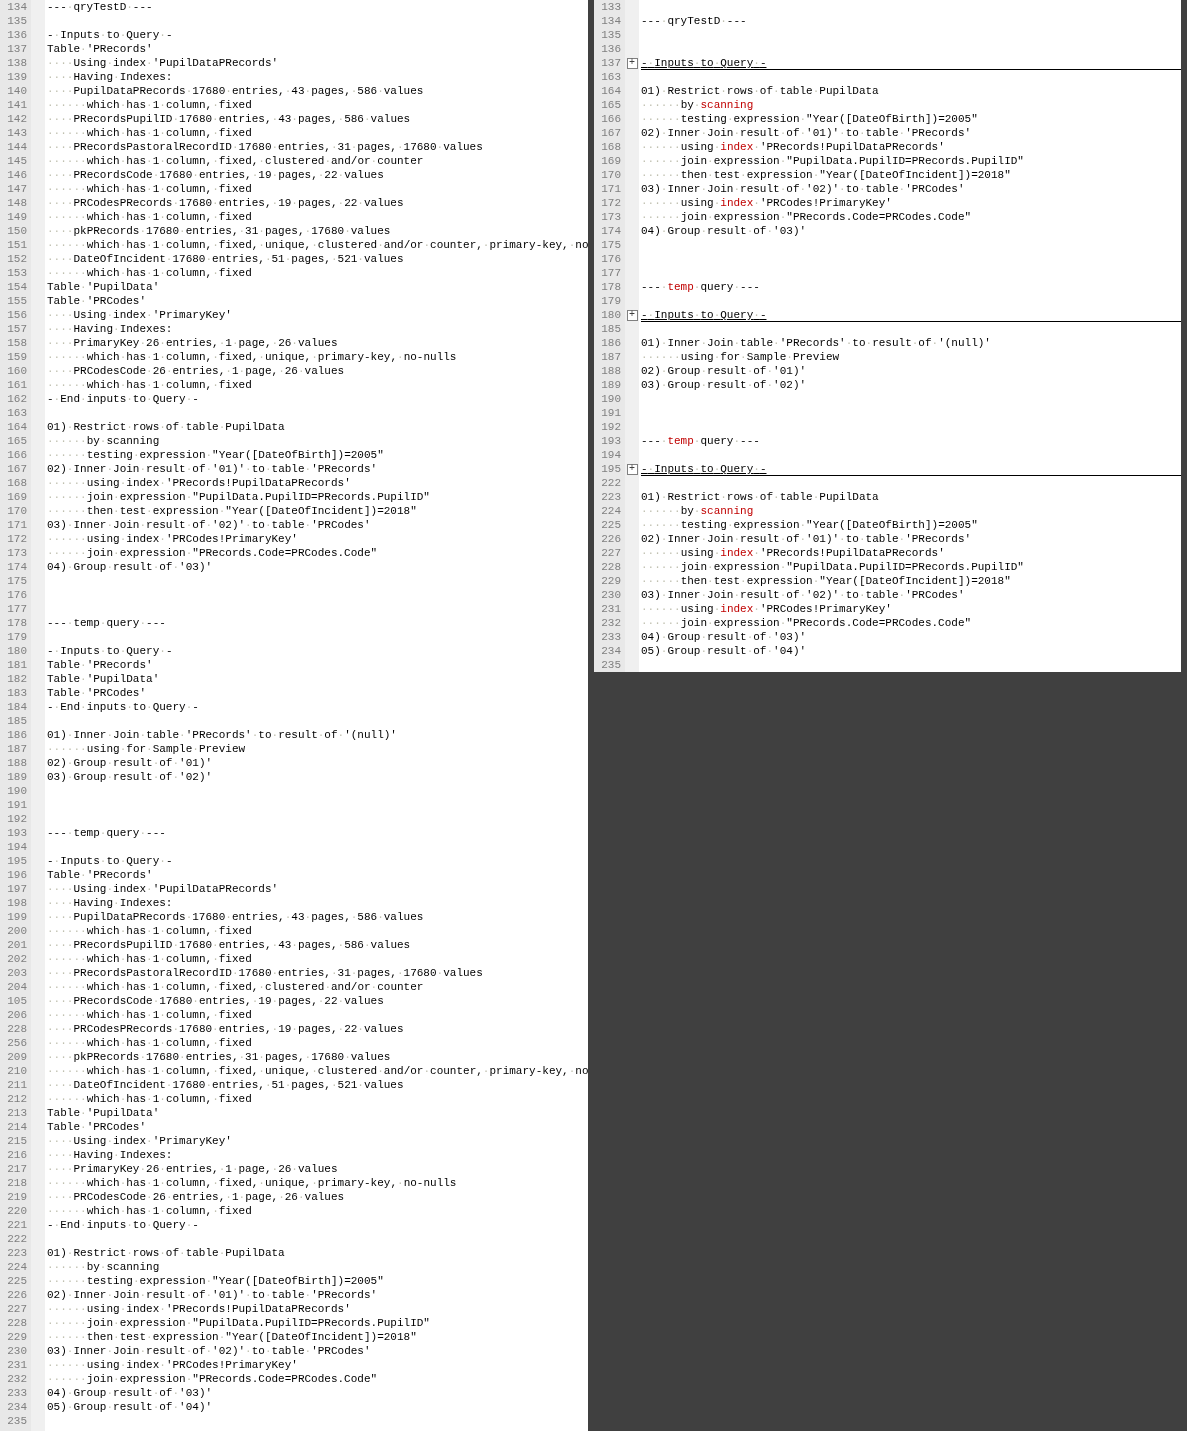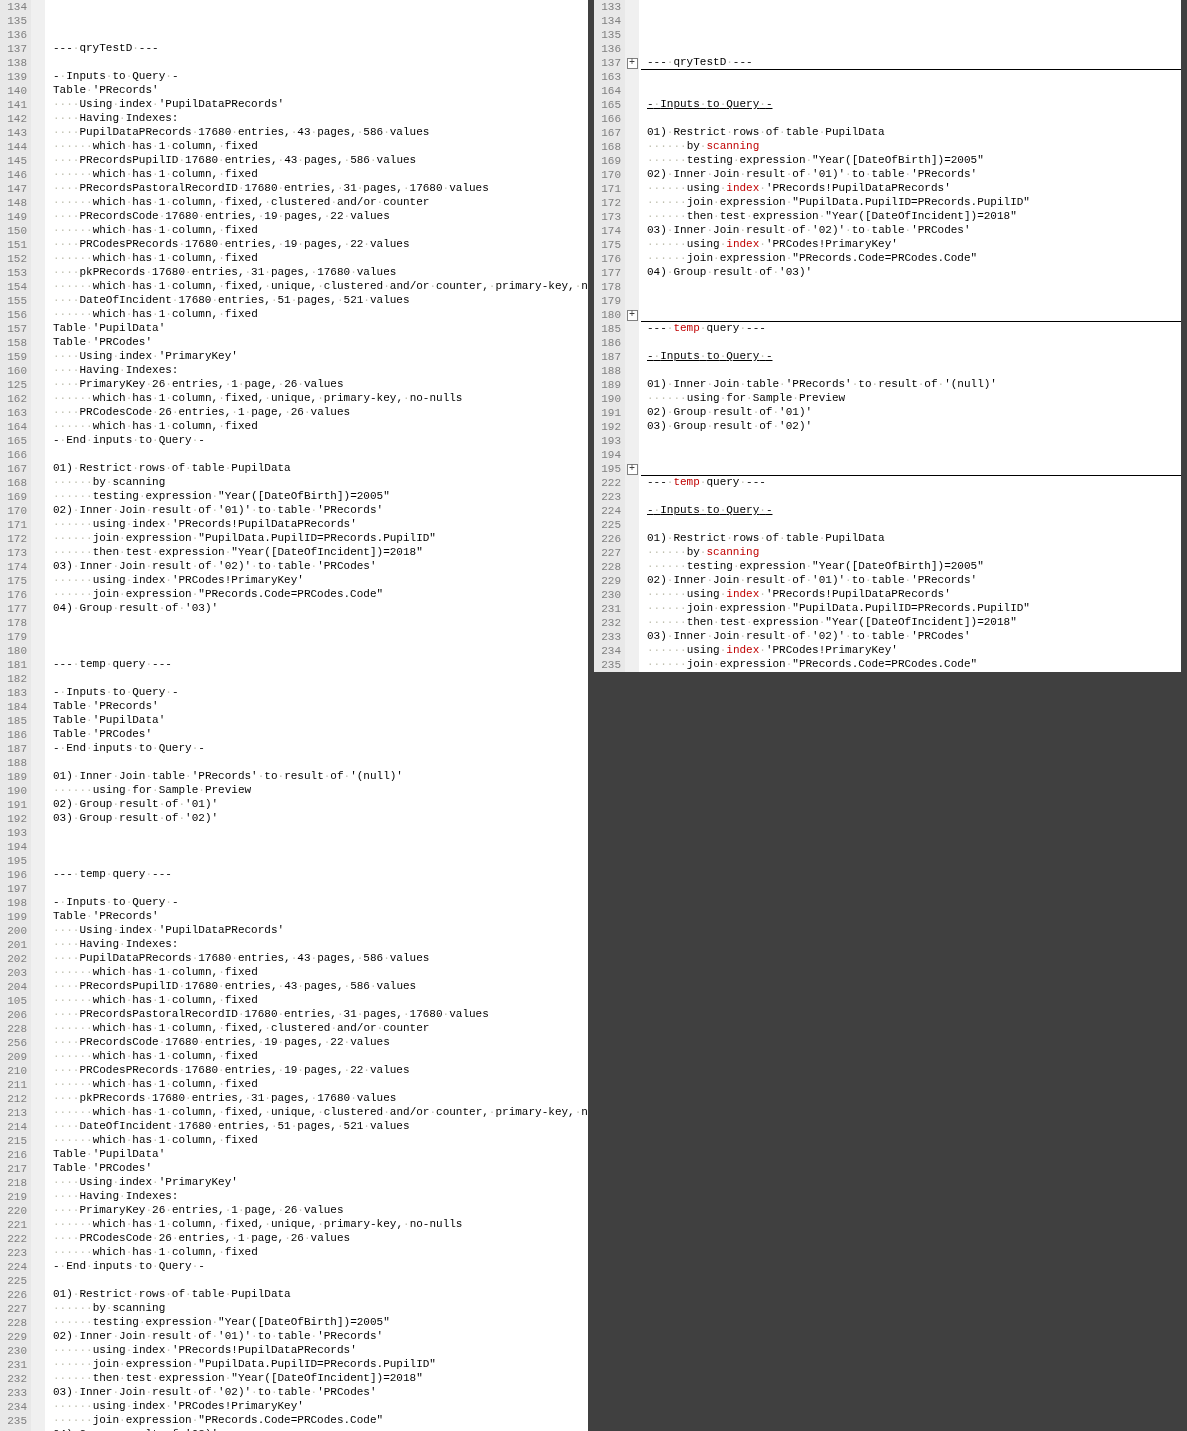--- a/index.html
+++ b/index.html
@@ -40,24 +40,23 @@
   }
   .fold-col {
     position:absolute;
     left:31px; top:0; bottom:0;
     width:14px;
     background:#f0f0f0;
   }
   .code {
     position:absolute;
     left:45px; right:0; top:0; bottom:0;
-    padding-left:8px;
+    padding-left:2px;
     white-space:pre;
     overflow:hidden;
-    margin-top:41px;
   }
   .line { height:14px; }
   .lnum { height:14px; }
   .fold-mark {
     height:14px;
     position:relative;
   }
   .fold-mark.box::before {
     content:"";
     position:absolute;
@@ -119,21 +118,21 @@
         <div class="lnum">151</div>
         <div class="lnum">152</div>
         <div class="lnum">153</div>
         <div class="lnum">154</div>
         <div class="lnum">155</div>
         <div class="lnum">156</div>
         <div class="lnum">157</div>
         <div class="lnum">158</div>
         <div class="lnum">159</div>
         <div class="lnum">160</div>
-        <div class="lnum">125</div>
+        <div class="lnum">161</div>
         <div class="lnum">162</div>
         <div class="lnum">163</div>
         <div class="lnum">164</div>
         <div class="lnum">165</div>
         <div class="lnum">166</div>
         <div class="lnum">167</div>
         <div class="lnum">168</div>
         <div class="lnum">169</div>
         <div class="lnum">170</div>
         <div class="lnum">171</div>

